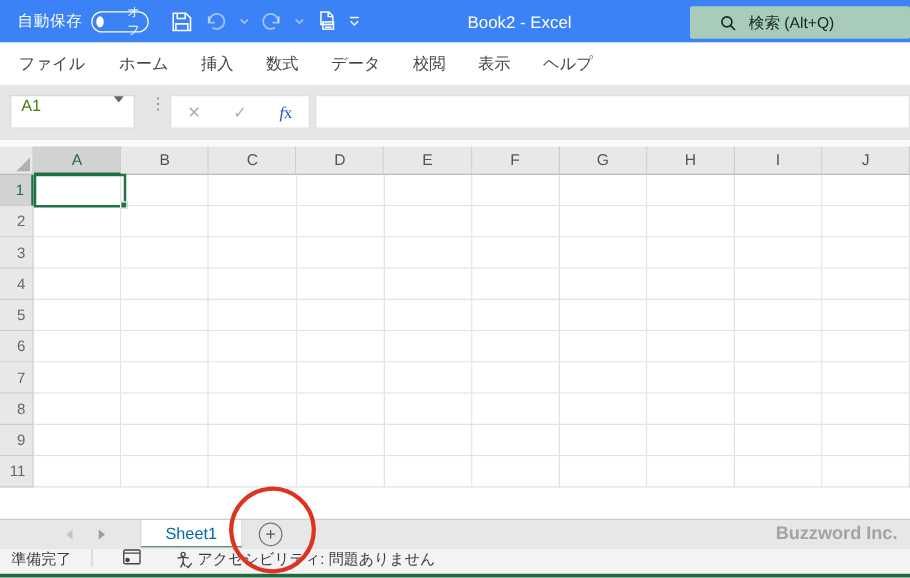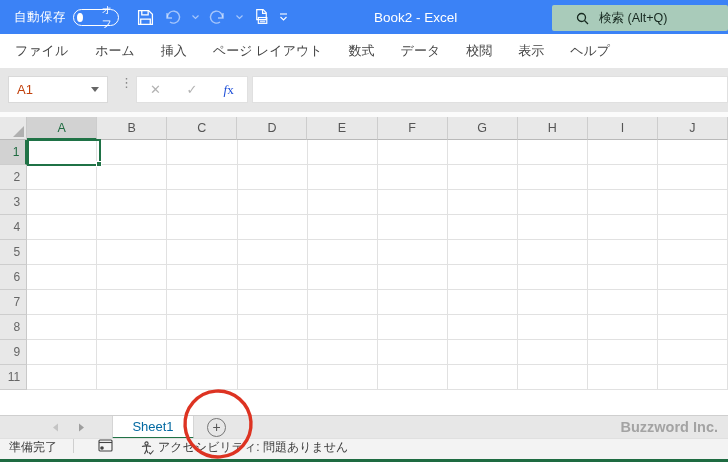--- a/index.html
+++ b/index.html
@@ -32,21 +32,21 @@
              background:#fff; display:flex; align-items:center; padding-left:15px; }
   .menu-item { font-size:13px; color:#444; padding:0 13px; height:34px;
                display:flex; align-items:center; white-space:nowrap; cursor:pointer; }
   .menu-item:first-child { padding-left:0; padding-right:14px; }
 
   
   .formulabar { position:absolute; top:68px; left:0; width:728px; height:44px;
                 background:#e6e6e6; }
   .namebox { position:absolute; left:8px; top:8px; width:100px; height:27px;
              background:#fff; border:1px solid #d9d9d9; display:flex;
-             align-items:center; font-size:13px; color:#c2410c; padding-left:8px; }
+             font-size:13px; color:#4d7c0f; padding-left:8px; }
   .namebox .dd { margin-left:auto; margin-right:8px; width:0; height:0;
                  border-left:4px solid transparent; border-right:4px solid transparent;
                  border-top:5px solid #666; }
   .fsplit { position:absolute; left:120px; top:12px; color:#8a8a8a; font-size:13px;
             letter-spacing:0; line-height:6px; width:6px; text-align:center; }
   .fbtns { position:absolute; left:136px; top:8px; width:112px; height:27px;
            background:#fff; border:1px solid #e0e0e0; display:flex;
            align-items:center; justify-content:space-around; }
   .fbtn { font-size:13px; color:#b2b2b2; width:28px; text-align:center; }
   .fbtn.fx { color:#1d4ed8; font-size:13px; font-family:"Liberation Serif",serif; }
@@ -180,21 +180,20 @@
       </svg>
     </span>
     <span>検索 (Alt+Q)</span>
   </div>
 </div>
 
 <div class="menubar">
   <span class="menu-item">ファイル</span>
   <span class="menu-item">ホーム</span>
   <span class="menu-item">挿入</span>
-  <span class="menu-item">ページ レイアウト</span>
   <span class="menu-item">数式</span>
   <span class="menu-item">データ</span>
   <span class="menu-item">校閲</span>
   <span class="menu-item">表示</span>
   <span class="menu-item">ヘルプ</span>
 </div>
 
 <div class="formulabar">
   <div class="namebox">
     <span>A1</span>

